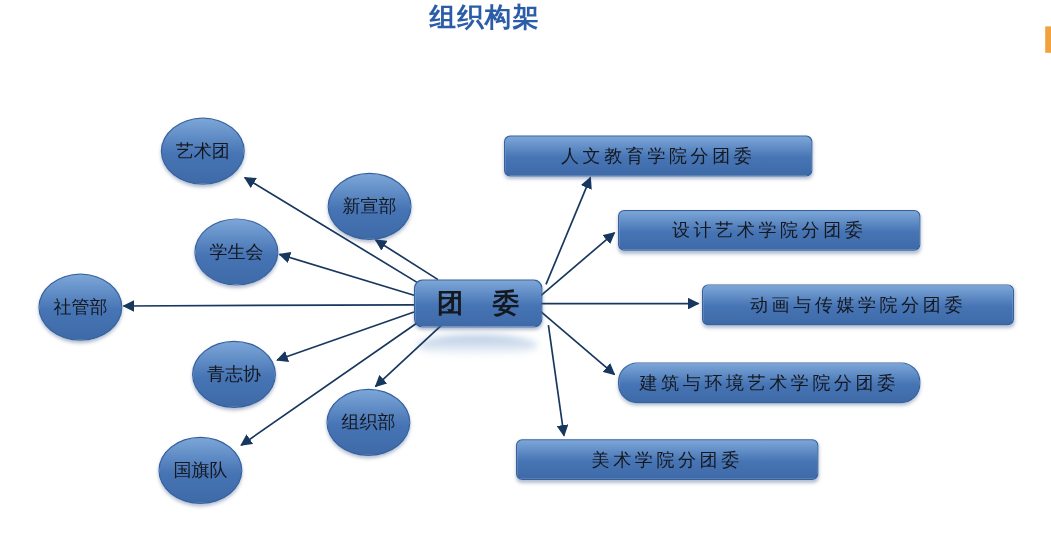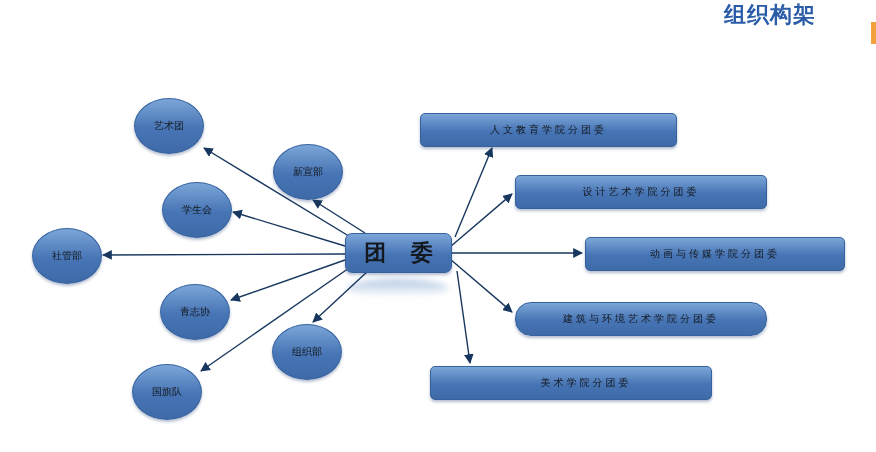--- a/index.html
+++ b/index.html
@@ -14,43 +14,43 @@
   html,body{margin:0;padding:0;background:#fff;}
   .canvas{
     position:relative;
     width:876px;height:452px;
     background:#ffffff;
     overflow:hidden;
     font-family:"Liberation Sans", sans-serif;
   }
   .slide-title{
     position:absolute;
-    left:16px; top:16; width:800px;
-    text-align:right;
+    left:4px; top:16; width:800px;
+    text-align:center;
     font-size:22px;
     font-weight:bold;
     color:var(--title);
     letter-spacing:1px;
   }
   svg.connectors{
     position:absolute; left:0; top:0;
     width:876px; height:452px;
     z-index:1;
   }
   svg.connectors line{ stroke:var(--arrow); stroke-width:1.4; }
   svg.connectors .arrowhead-shape{ fill:var(--arrow); }
   .node{
     position:absolute;
     display:flex; align-items:center; justify-content:center;
     color:var(--shape-text);
     background:linear-gradient(180deg, var(--shape-fill-top) 0%, var(--shape-fill-bottom) 55%, #3f6aa8 100%);
     border:1px solid var(--shape-border);
     box-shadow:0 2px 3px rgba(40,70,120,.35);
     z-index:2;
-    font-size:10px;
+    font-size:15px;
   }
   .ellipse{
     width:68px; height:54px;
     border-radius:50%;
   }
   .branch{
     height:32px;
     border-radius:5px;
     letter-spacing:3px;
   }
@@ -85,21 +85,21 @@
   .n-l4{ left:160px; top:284px; }
   .n-l5{ left:272px; top:324px; }
   .n-l6{ left:132px; top:364px; }
   
   .n-c{ left:345px; top:233px; }
   
   .n-r0{ left:420px; top:113px; width:255px; }
   .n-r1{ left:515px; top:175px; width:250px; }
   .n-r2{ left:585px; top:237px; width:258px; }
   .n-r3{ left:515px; top:302px; width:250px;border-radius:16px; }
-  .n-r4{ left:430px; top:366px; width:250px;padding-left:30px; }
+  .n-r4{ left:430px; top:366px; width:250px; }
 </style>
 </head>
 <body>
 
 <div class="canvas">
 
   <div class="slide-title">组织构架</div>
 
   <div class="edge-mark"></div>
 

